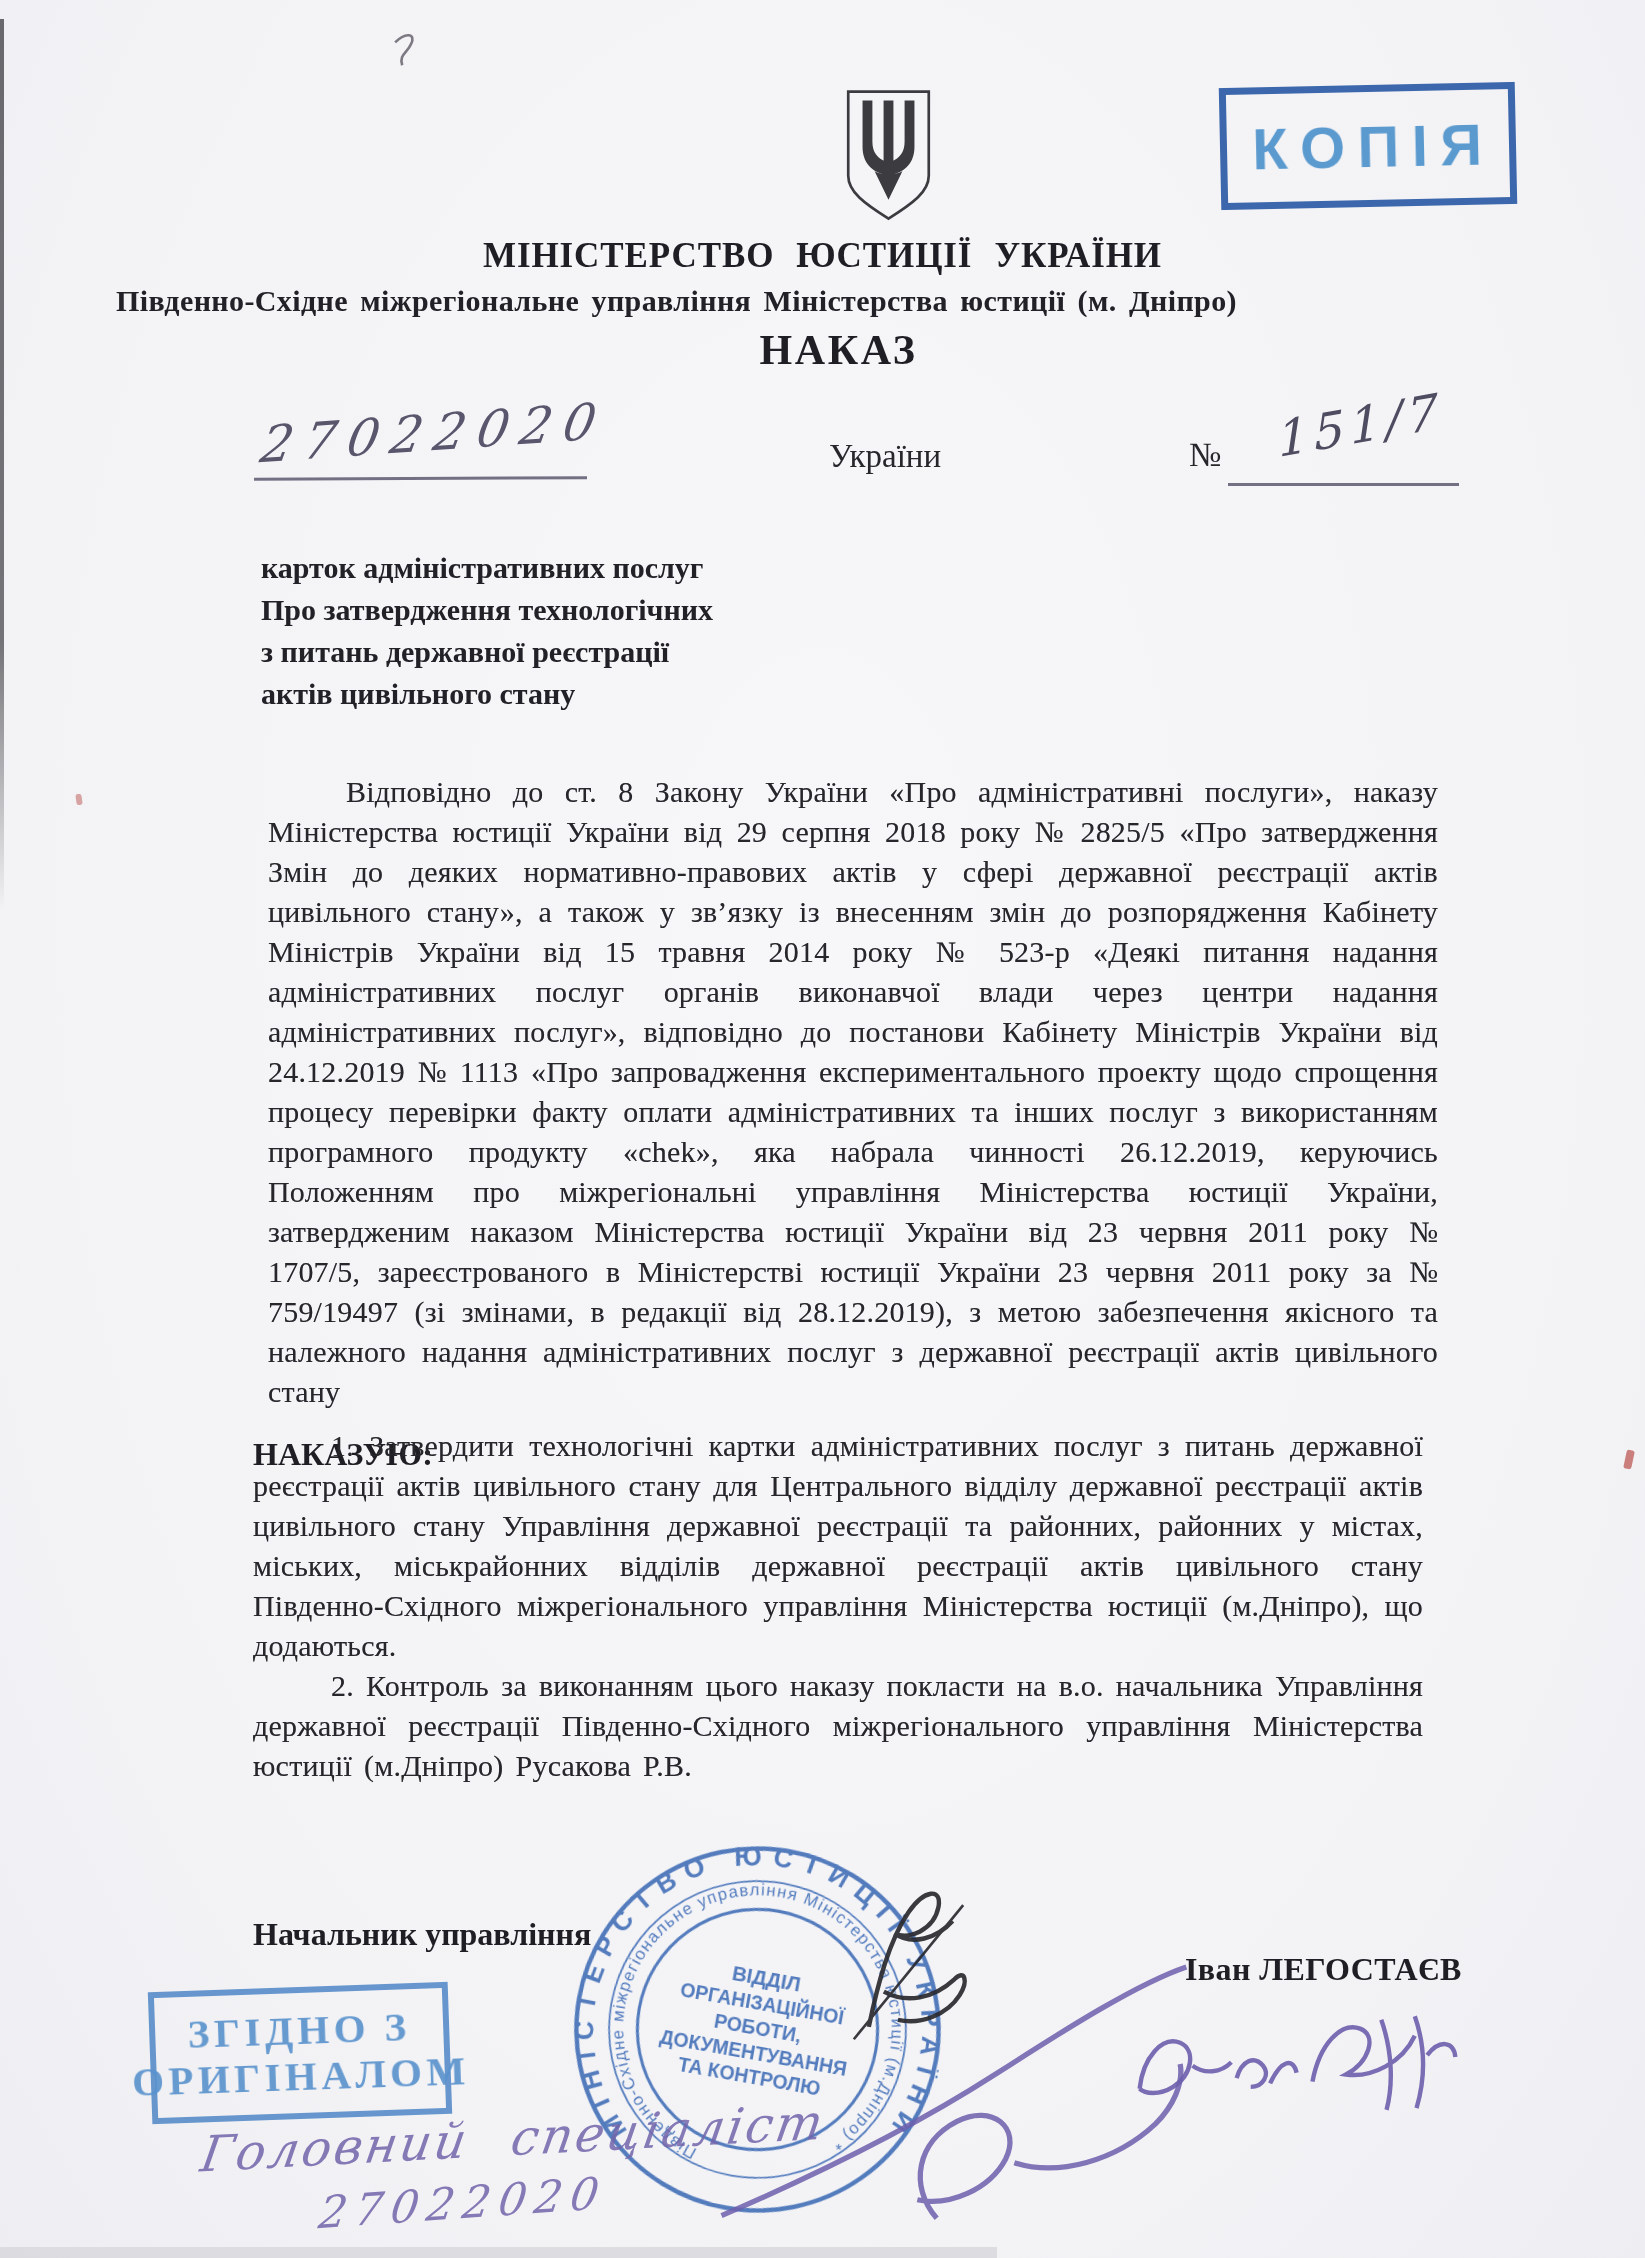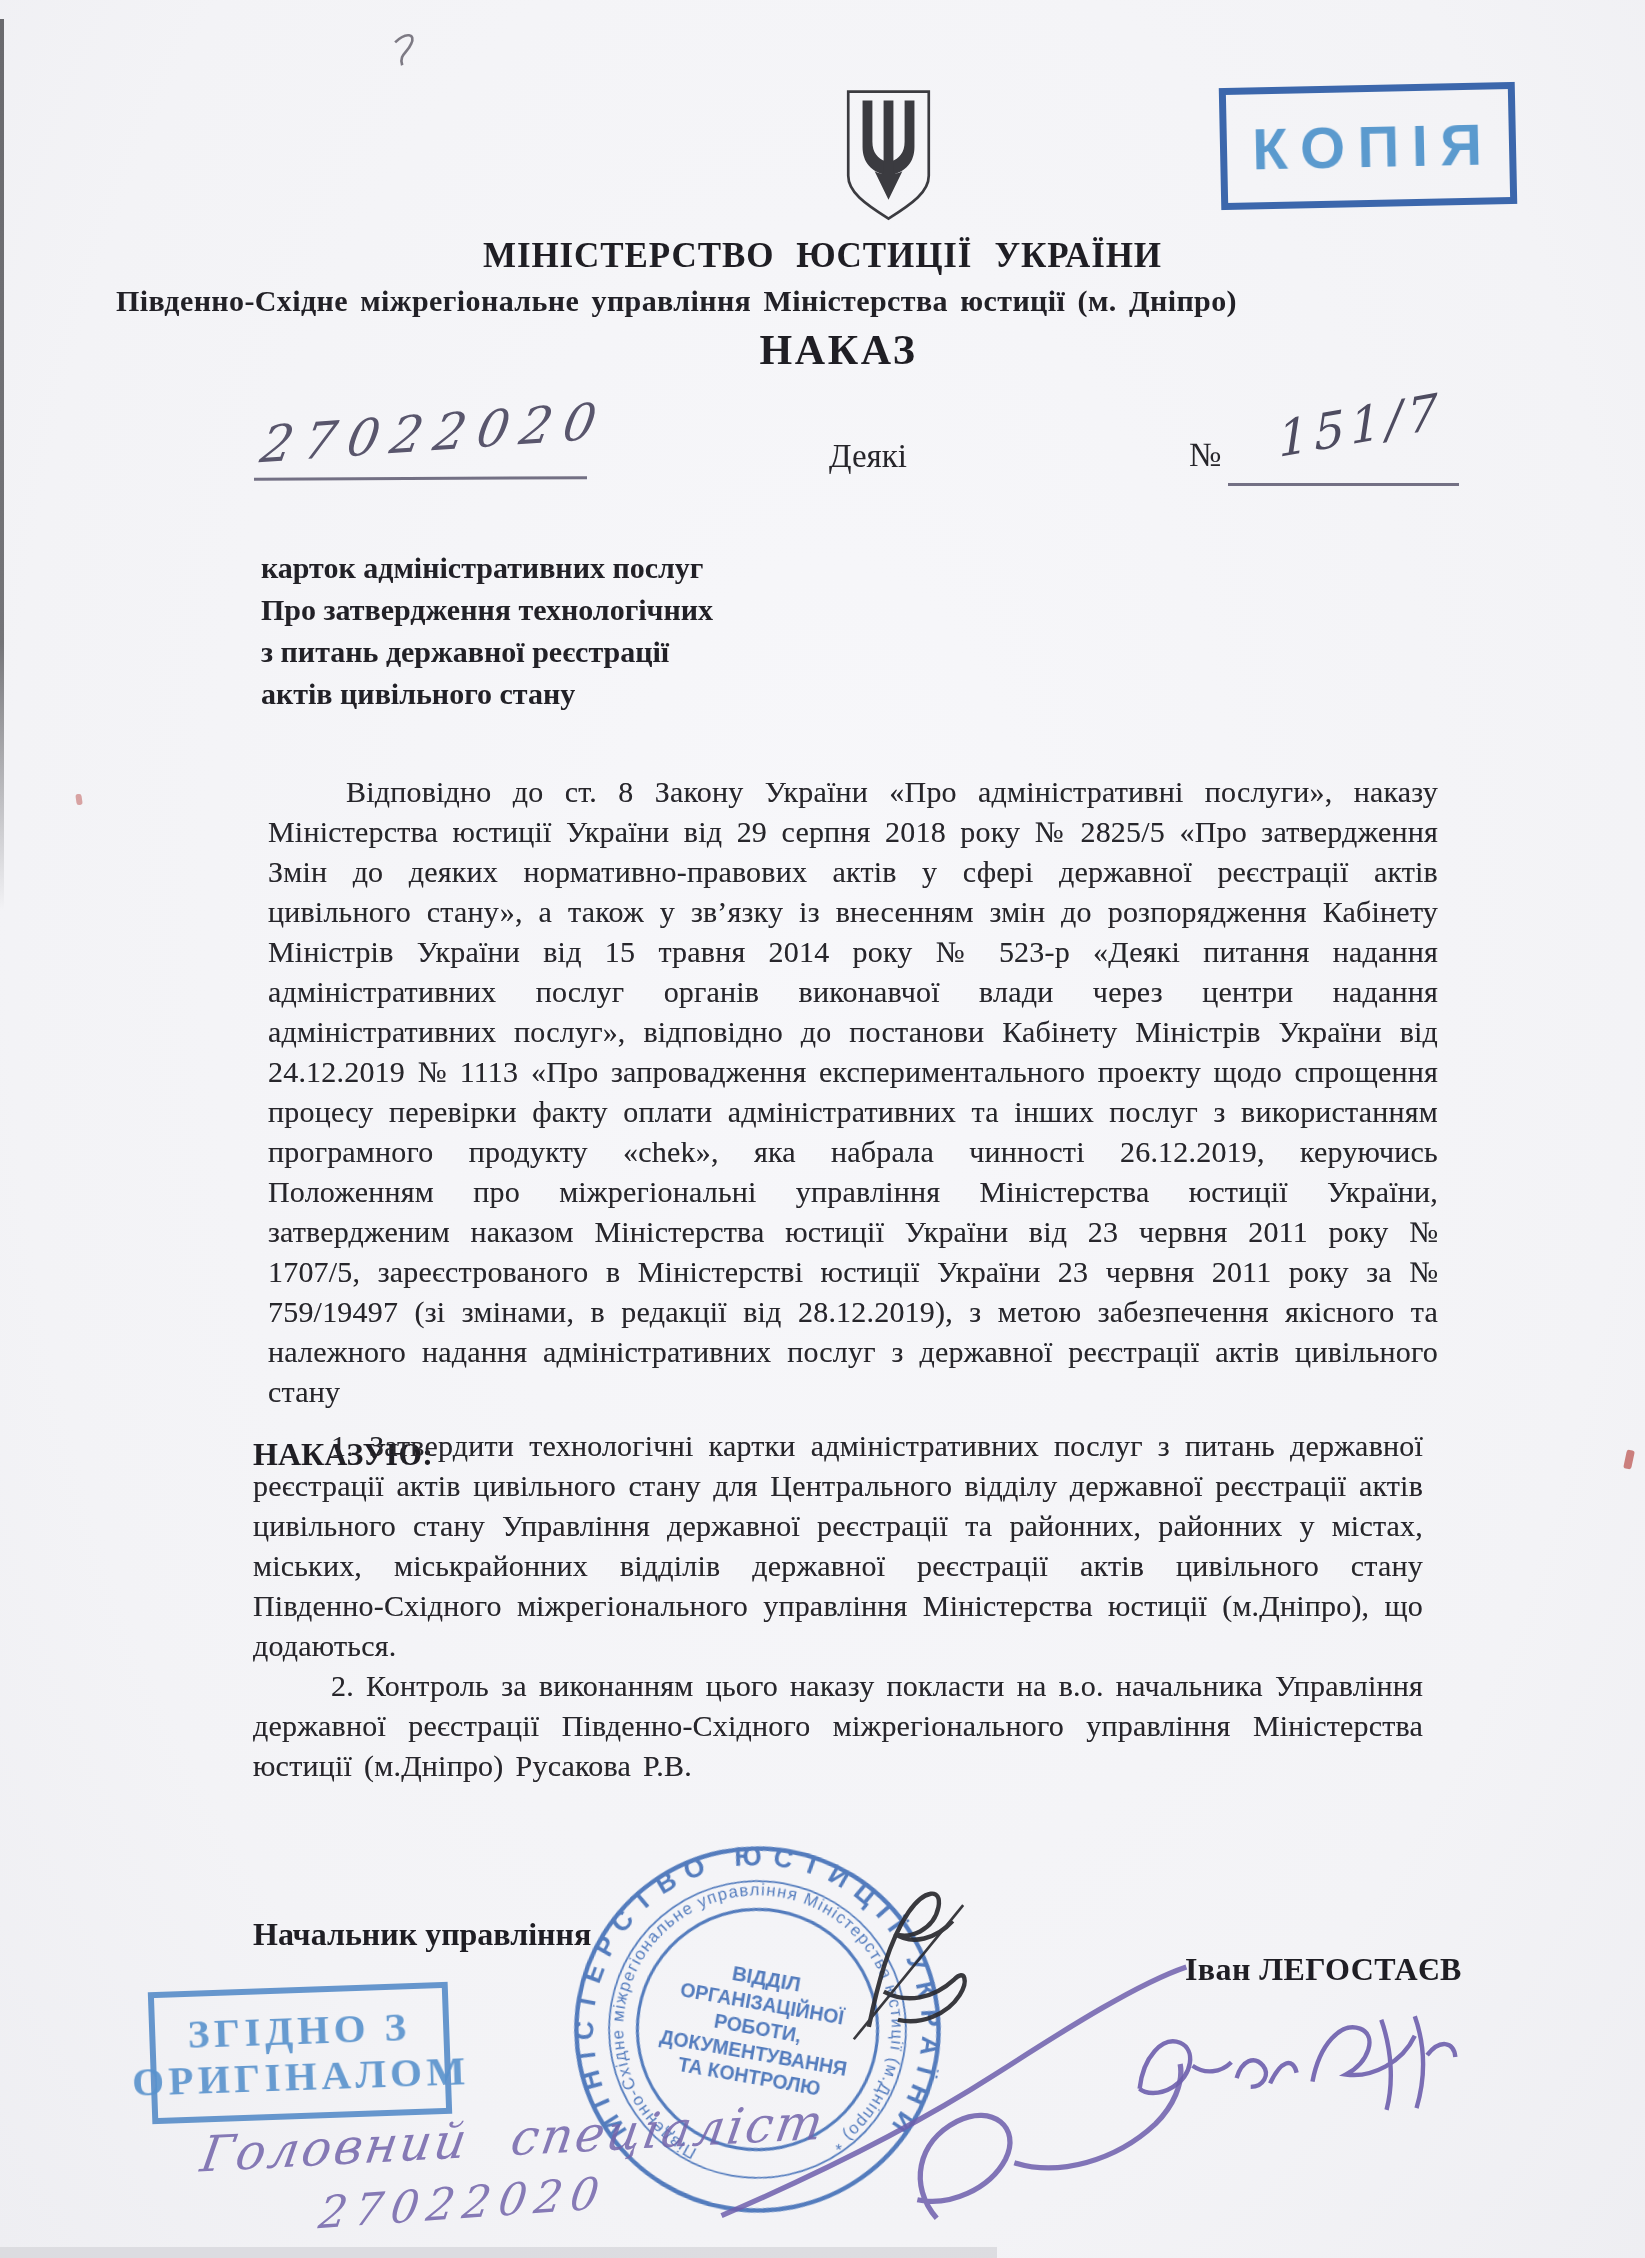--- a/index.html
+++ b/index.html
@@ -91,21 +91,21 @@
   <div class="copy-stamp">
     <span>КОПІЯ</span>
   </div>
 
   <div class="ministry">МІНІСТЕРСТВО ЮСТИЦІЇ УКРАЇНИ</div>
   <div class="department">Південно-Східне міжрегіональне управління Міністерства юстиції (м. Дніпро)</div>
   <div class="order-title">НАКАЗ</div>
 
   <div class="hw hw-date">27022020</div>
   <div class="date-underline"></div>
-  <div class="city">Деякі</div>
+  <div class="city">України</div>
   <div class="num-sign">№</div>
   <div class="hw hw-number">151/7</div>
   <div class="num-underline"></div>
 
   <div class="subject">
     <div>карток адміністративних послуг</div>
     <div>Про затвердження технологічних</div>
     <div>з питань державної реєстрації</div>
     <div>актів цивільного стану</div>
   </div>

